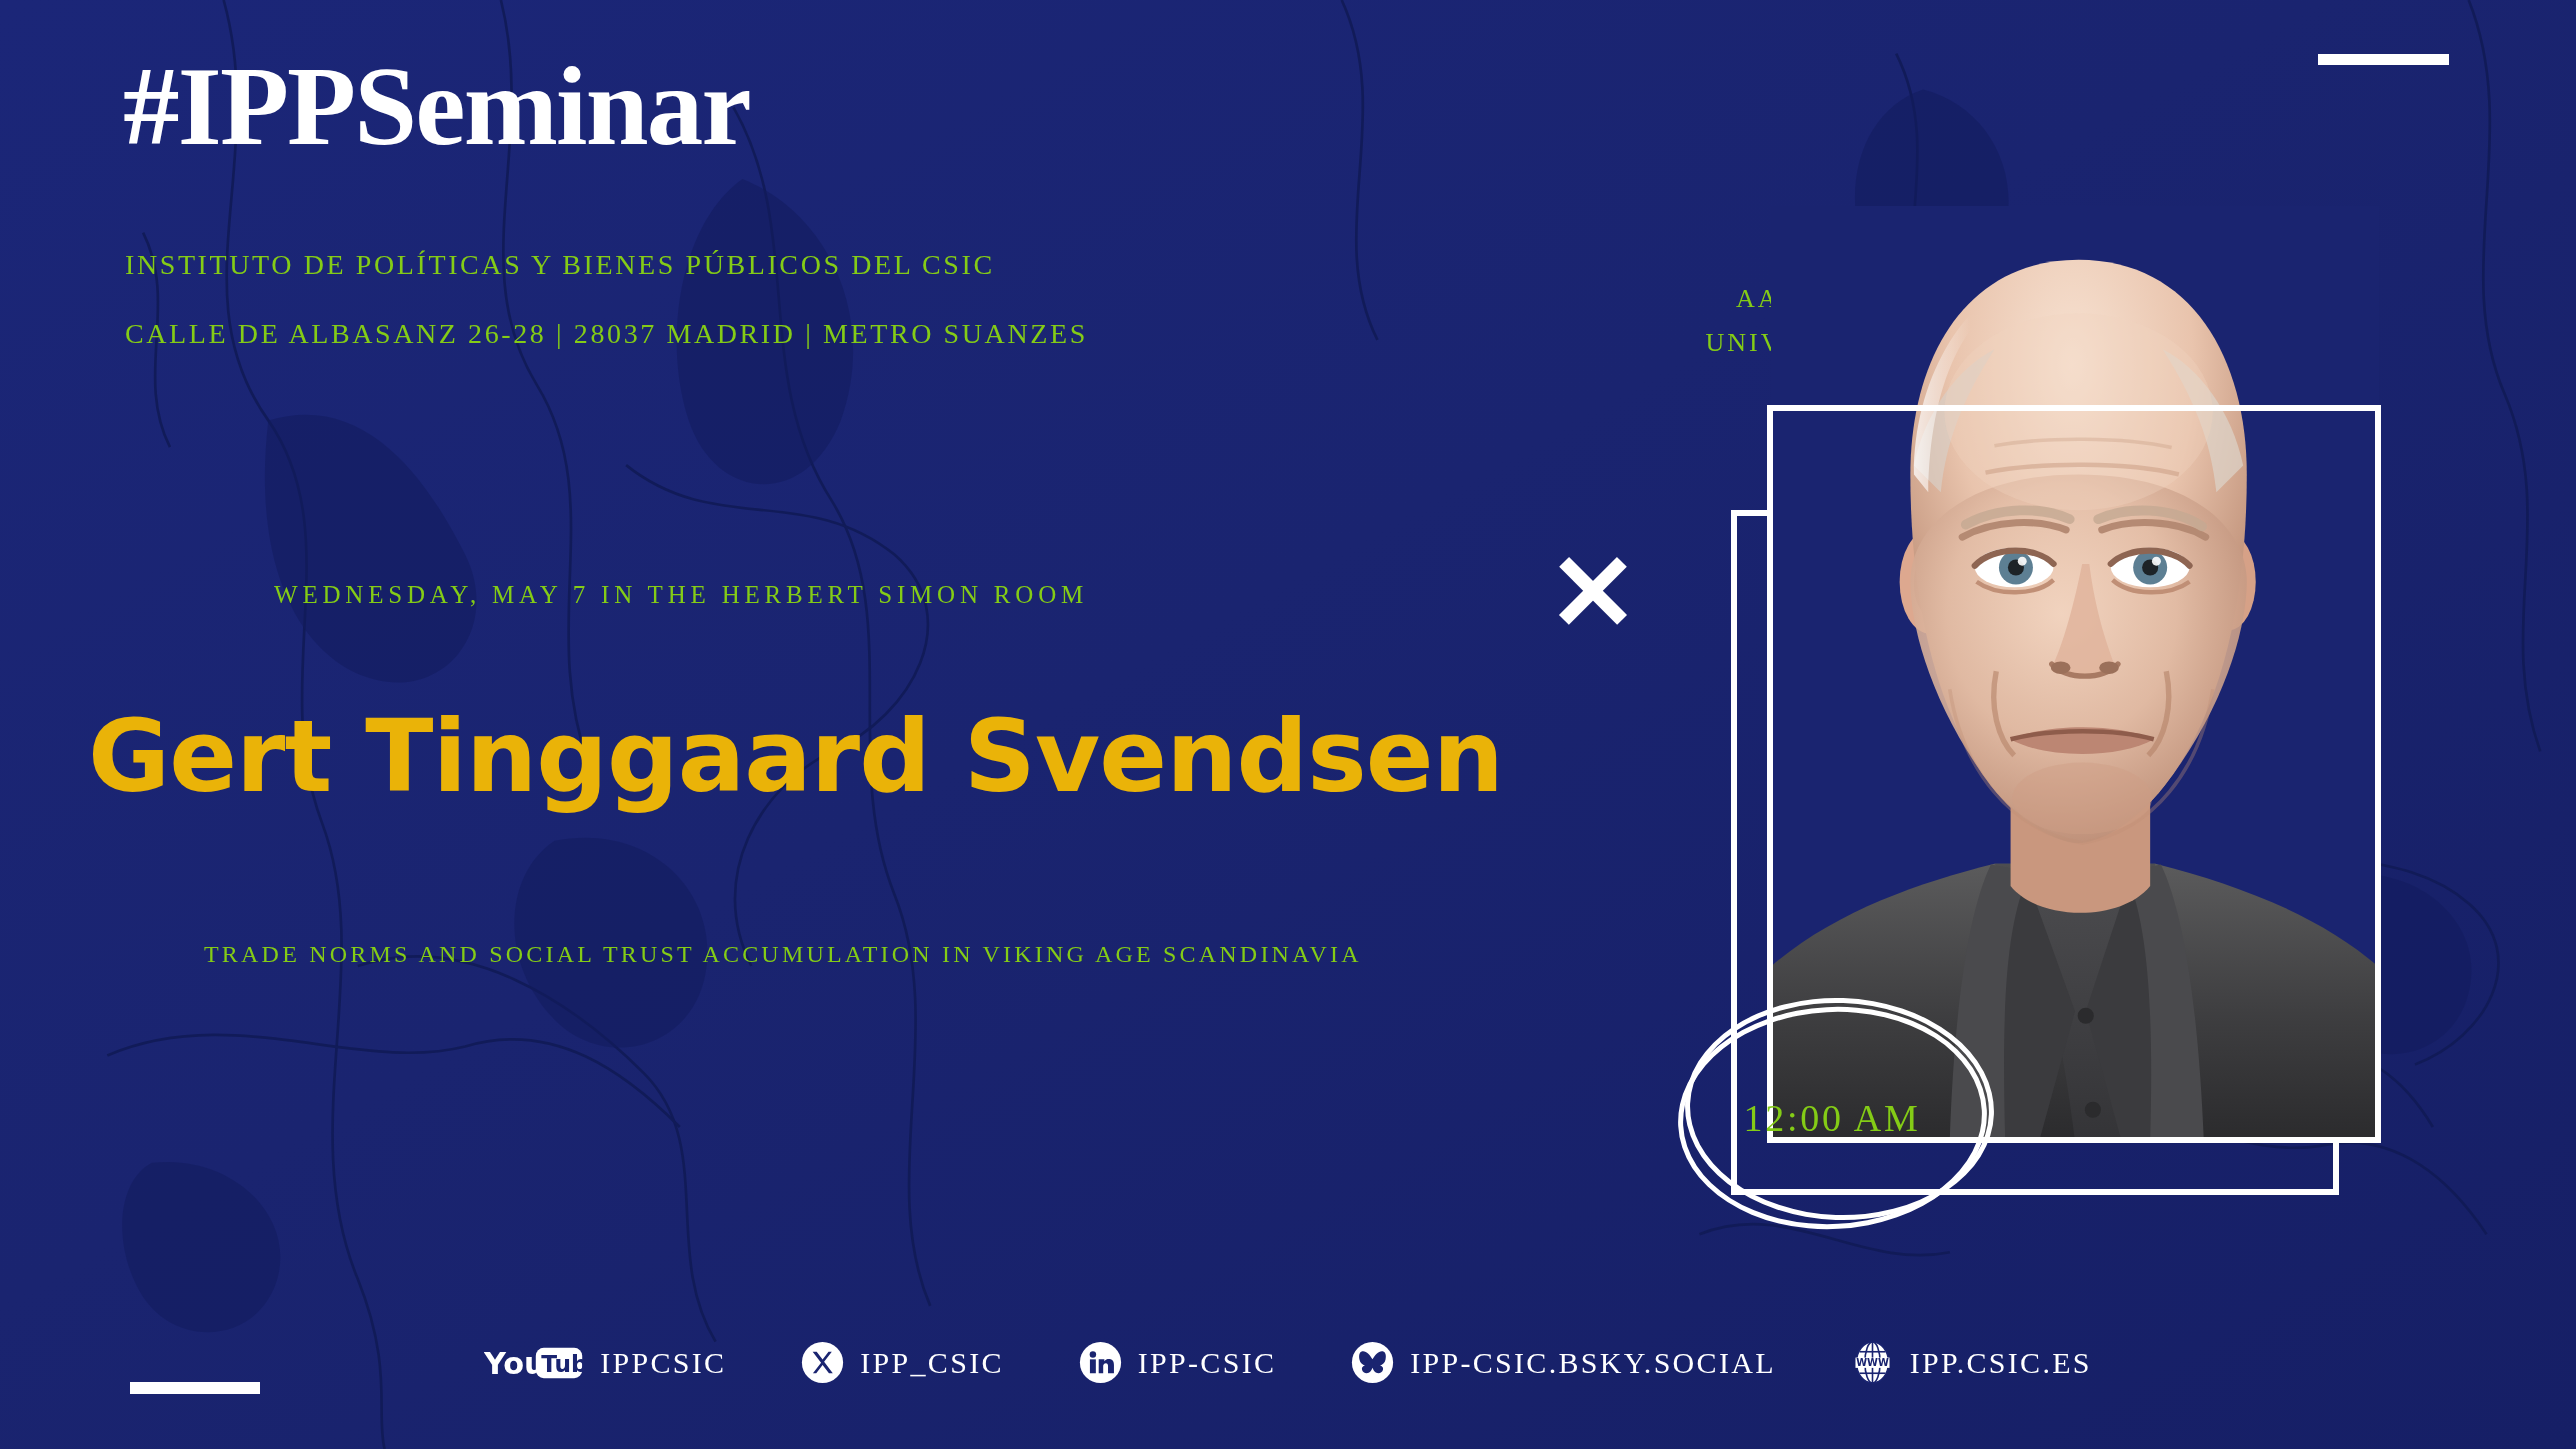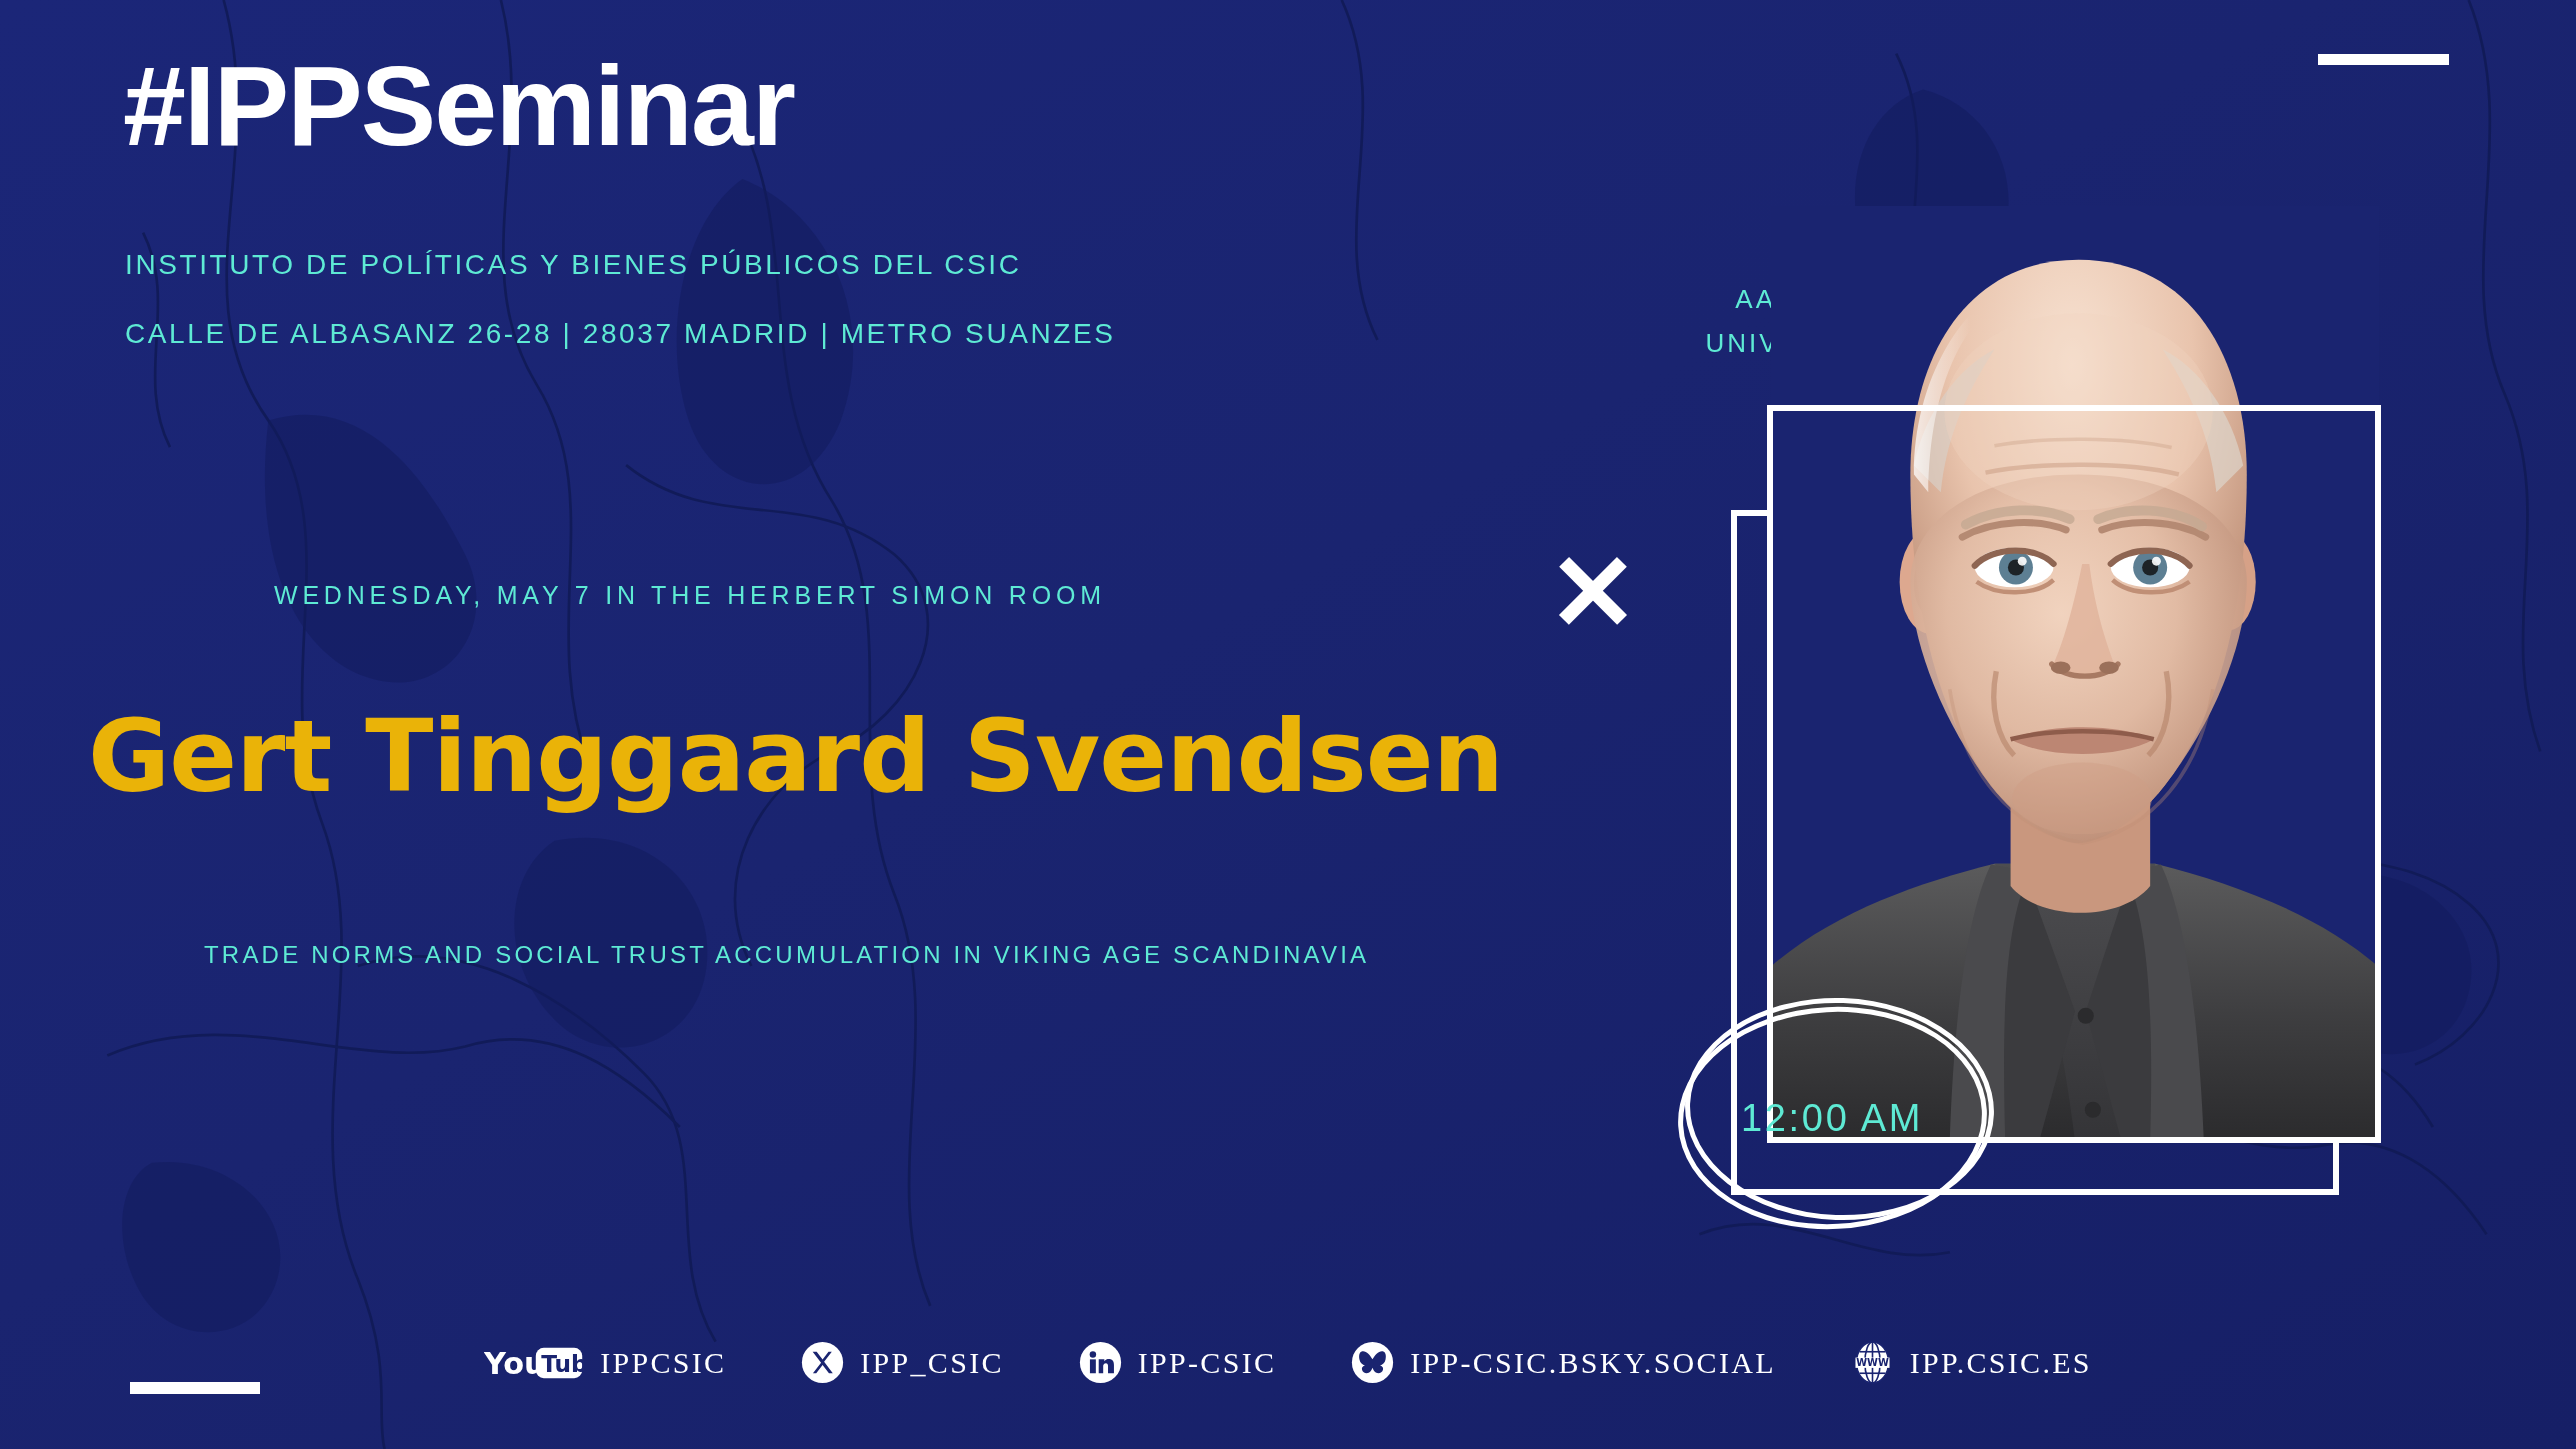--- a/index.html
+++ b/index.html
@@ -11,27 +11,27 @@
   #poster{
     position:relative;width:2576px;height:1449px;
     background:#1a2470;
     overflow:hidden;
   }
   
   .tex{position:absolute;inset:0;pointer-events:none;}
   .tex svg{display:block;width:100%;height:100%;}
 
   
-  .mono{font-family:Liberation Sans, sans-serif;color:#5eead4;}
+  .mono{font-family:Liberation Serif, serif;color:#84cc16;}
   .wdash{position:absolute;background:#fff;}
 
   
   #hashtag{
     position:absolute;left:123px;top:47px;
-    font-family:Liberation Sans, sans-serif;
+    font-family:Liberation Serif, serif;
     font-weight:700;
     font-size:113px;
     line-height:1.05;
     letter-spacing:-1.8px;
     color:#ffffff;
     white-space:nowrap;
   }
   #addr1{
     position:absolute;left:125px;top:249px;
     font-size:28px;letter-spacing:2.6px;white-space:nowrap;

